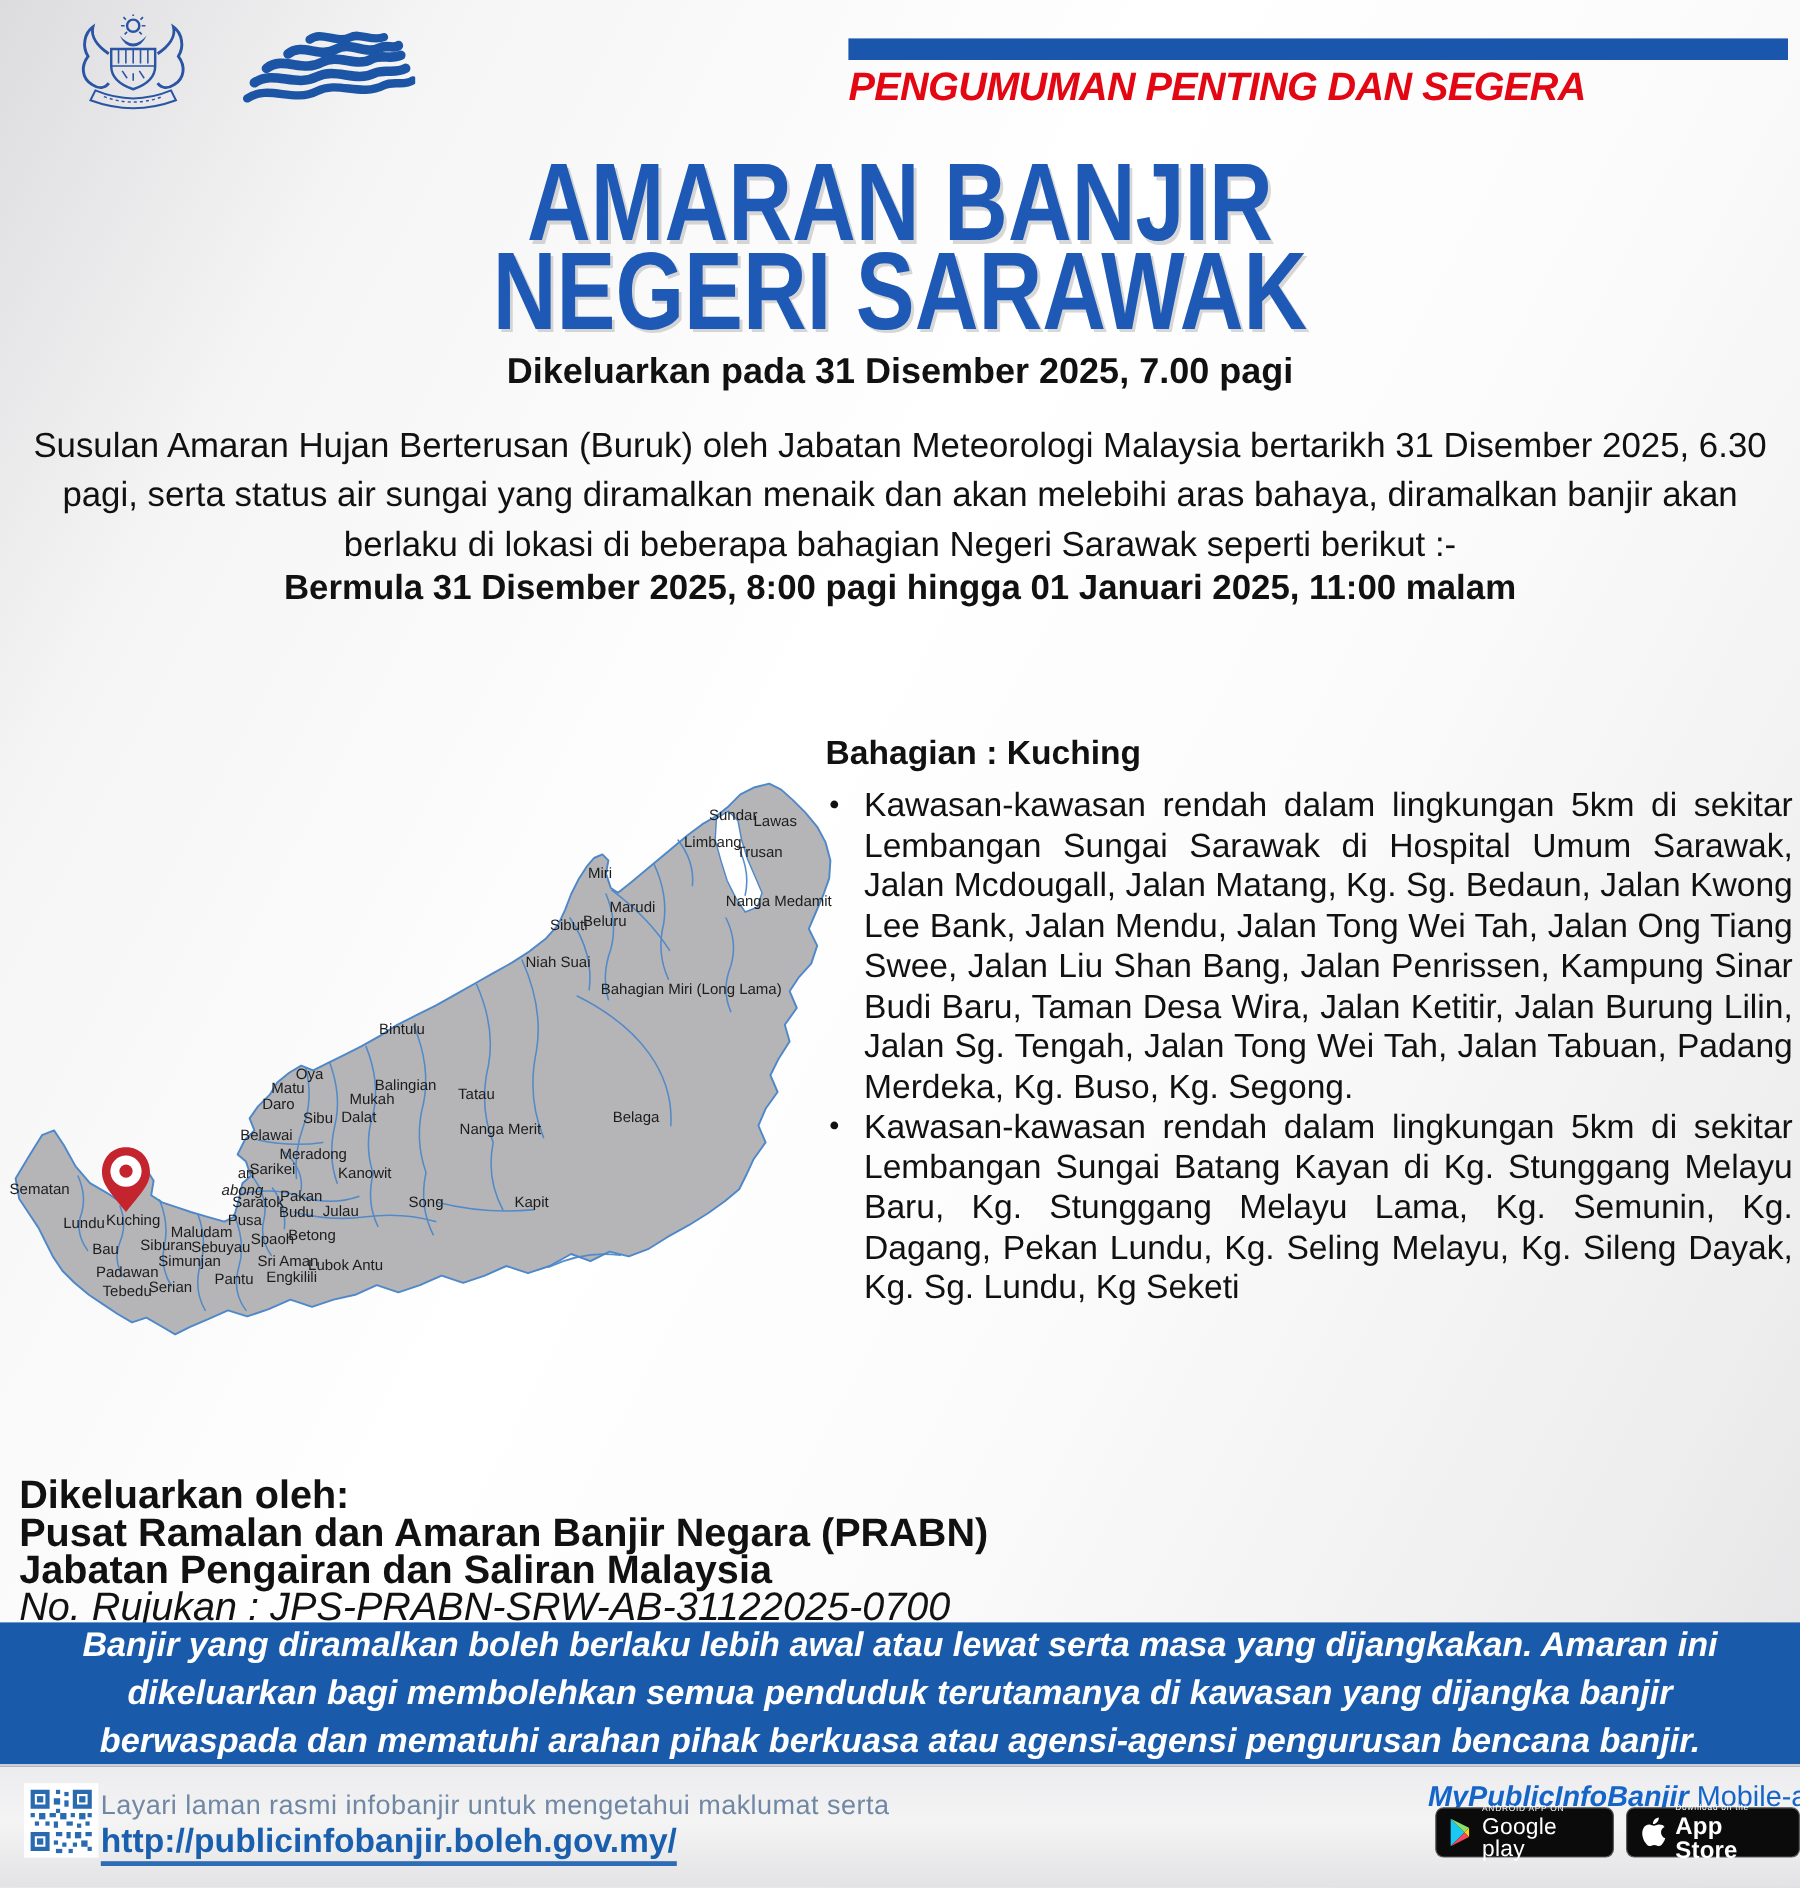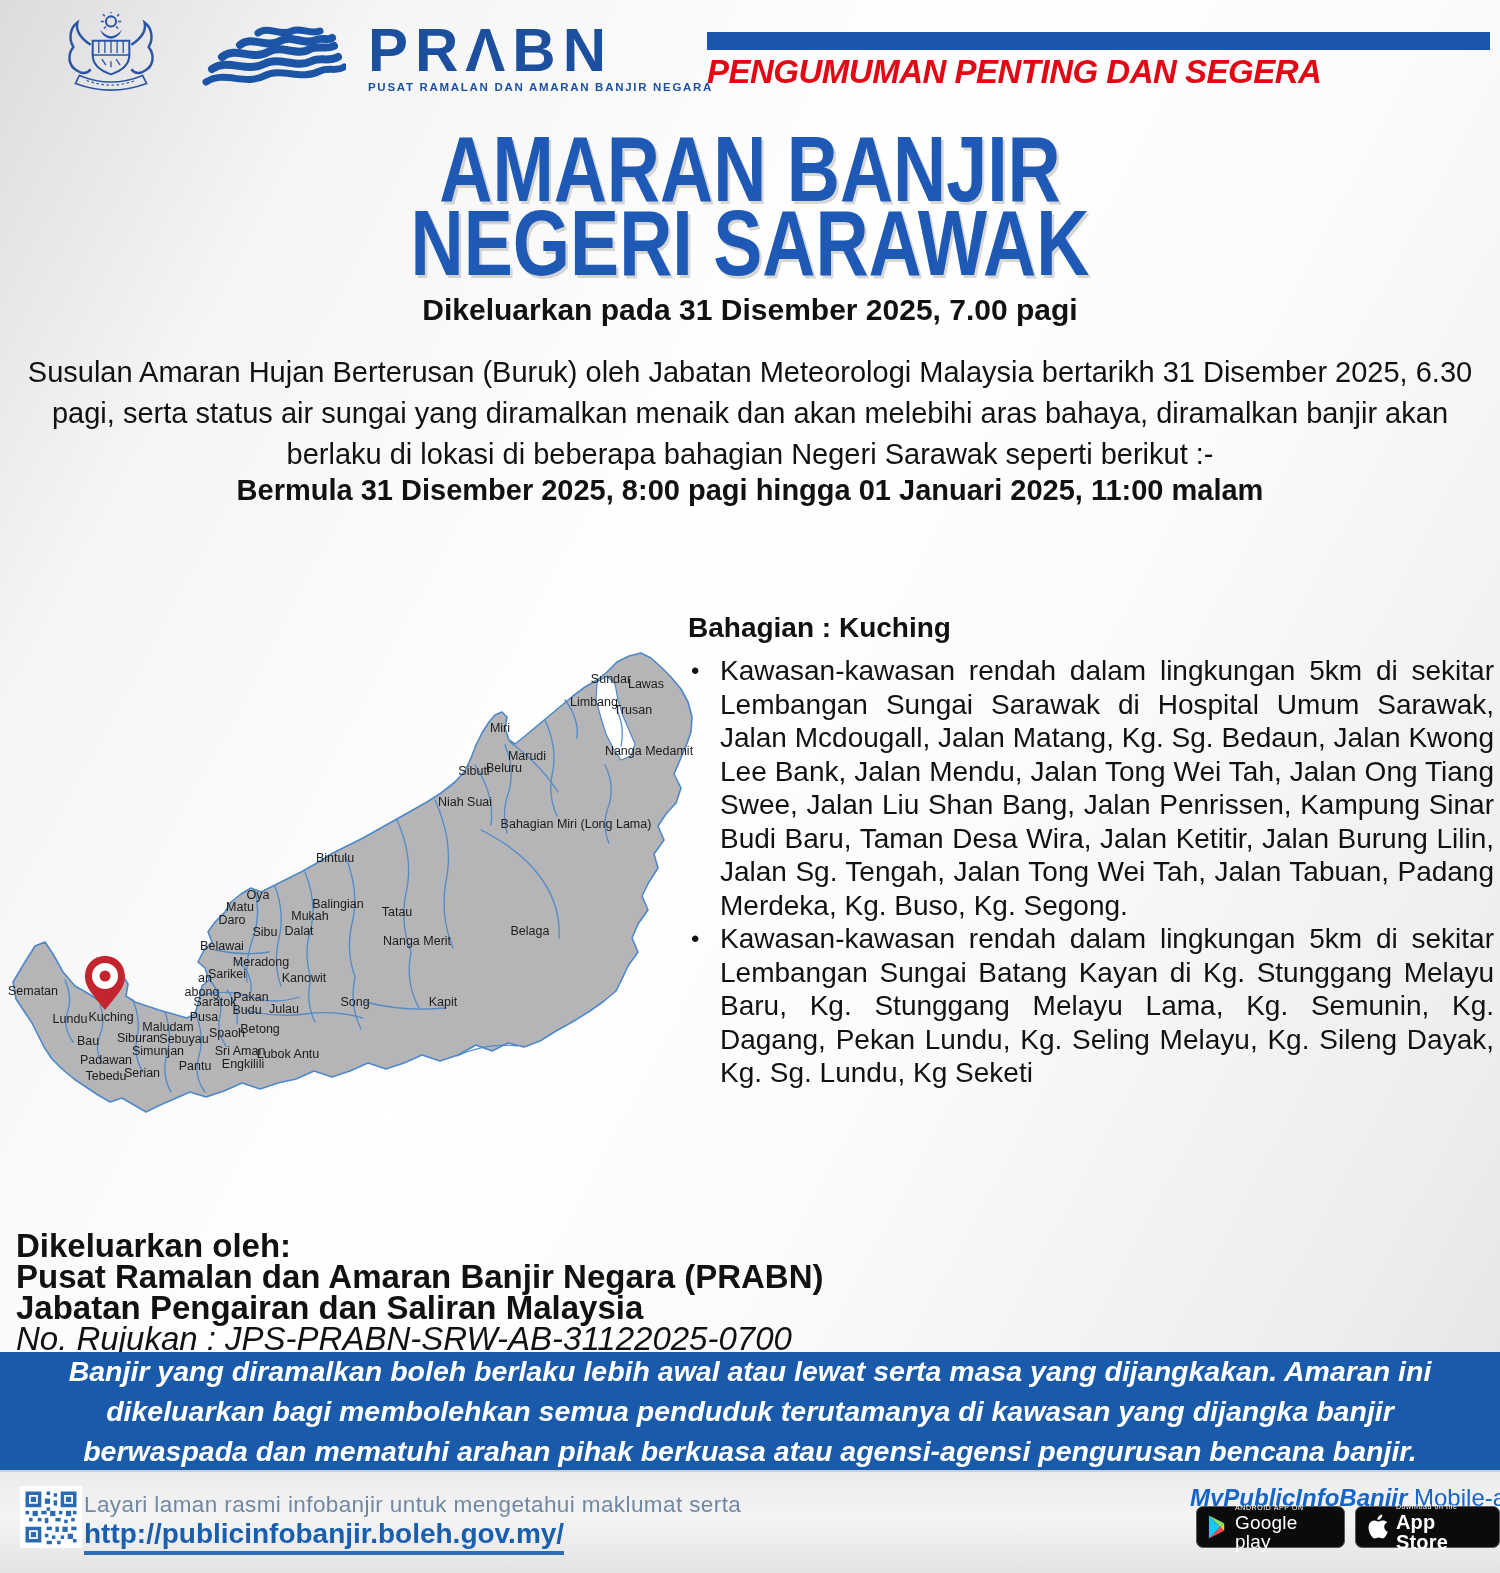--- a/index.html
+++ b/index.html
@@ -87,24 +87,20 @@
   <svg class="waves-logo" viewBox="0 0 146 66">
     <g fill="none" stroke="#1c55a5" stroke-linecap="round">
       <path d="M58,9  C68,1 80,13 92,7  C100,3 110,11 120,7" stroke-width="7"></path>
       <path d="M40,21 C52,11 66,25 80,17 C92,10 104,22 116,16 C122,13 128,17 132,14" stroke-width="8"></path>
       <path d="M22,33 C36,22 52,37 68,28 C82,20 96,33 110,25 C118,21 126,26 134,22" stroke-width="8"></path>
       <path d="M12,45 C28,34 46,49 64,40 C80,32 96,45 112,37 C120,33 129,38 138,33" stroke-width="8"></path>
       <path d="M6,58  C24,46 44,62 64,52 C82,43 100,57 120,47 C128,43 137,48 144,43" stroke-width="7"></path>
     </g>
   </svg>
 
-  <div class="prabn">
-    <div class="prabn-word">PRΛBN</div>
-    <div class="prabn-tag">PUSAT RAMALAN DAN AMARAN BANJIR NEGARA</div>
-  </div>
 
   <div class="blue-bar"></div>
   <div class="urgent">PENGUMUMAN PENTING DAN SEGERA</div>
 
   <div class="title">
     <div>AMARAN BANJIR</div>
     <div>NEGERI SARAWAK</div>
   </div>
   <div class="issued">Dikeluarkan pada 31 Disember 2025, 7.00 pagi</div>
   <div class="intro">Susulan Amaran Hujan Berterusan (Buruk) oleh Jabatan Meteorologi Malaysia bertarikh 31 Disember 2025, 6.30 pagi, serta status air sungai yang diramalkan menaik dan akan melebihi aras bahaya, diramalkan banjir akan berlaku di lokasi di beberapa bahagian Negeri Sarawak seperti berikut :-</div>
@@ -193,21 +189,21 @@
         <div class="map-label" style="left: 525px; top: 281px;">Belaga</div>
 
         <div class="map-label" style="left: 256px; top: 312px;">Meradong</div>
 
         <div class="map-label" style="left: 222px; top: 324px;">Sarikei</div>
 
         <div class="map-label" style="left: 200px; top: 328px;">an</div>
 
         <div class="map-label" style="left: 299px; top: 328px;">Kanowit</div>
 
-        <div class="map-label" style="left: 197px; top: 342px;">abong</div>
+        <div class="map-label" style="left: 197px; top: 342px; font-style: italic;">abong</div>
 
         <div class="map-label" style="left: 210px; top: 352px;">Saratok</div>
 
         <div class="map-label" style="left: 246px; top: 347px;">Pakan</div>
 
         <div class="map-label" style="left: 242px; top: 360px;">Budu</div>
 
         <div class="map-label" style="left: 279px; top: 359px;">Julau</div>
 
         <div class="map-label" style="left: 350px; top: 352px;">Song</div>

